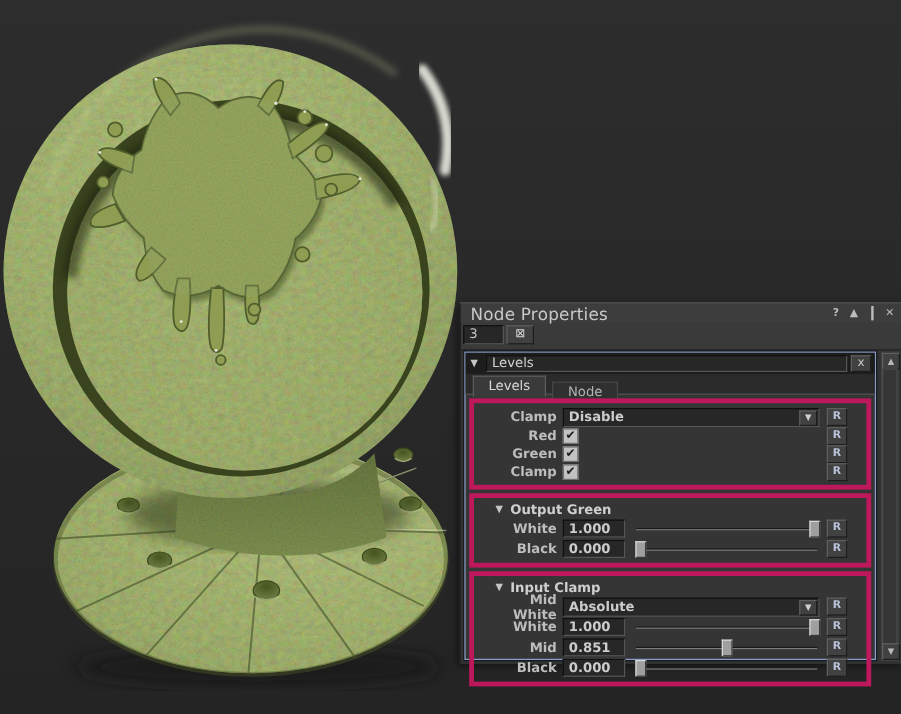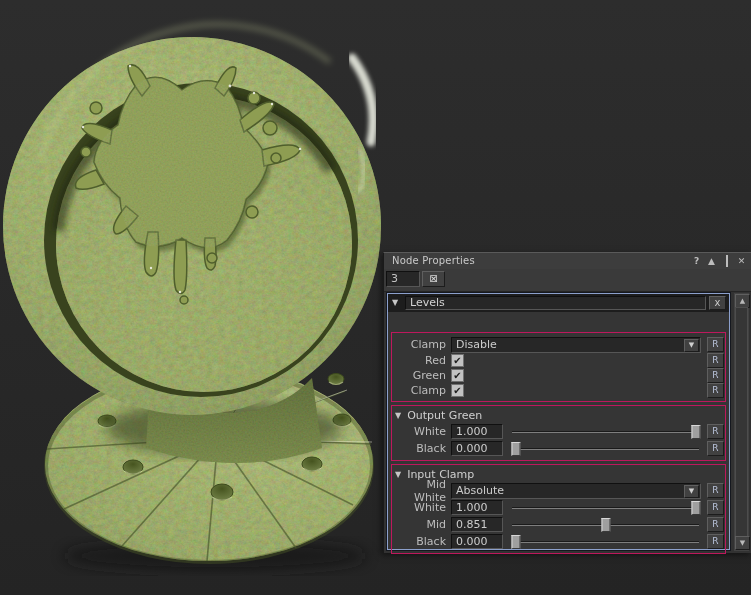--- a/index.html
+++ b/index.html
@@ -6,21 +6,21 @@
   #stage{position:relative;width:751px;height:595px;overflow:hidden;
          font-family:"DejaVu Sans", sans-serif;background:#2a2a2a;}
   #viewport{position:absolute;inset:0;}
   #viewport svg{display:block;}
 
   
   #panel{position:absolute;left:383px;top:252px;width:368px;height:300px;
          background:#3a3a3a;border-top:1px solid #5a5a5a;border-left:1px solid #1a1a1a;
          box-shadow:-2px 2px 6px rgba(0,0,0,.5);font-size:11px;color:#c8c8c8;}
   .titlebar{position:absolute;left:0;top:0;right:0;height:16px;background:#3d3d3d;}
-  .title{position:absolute;left:8px;top:2px;font-size:10px;color:#c9c9c9;letter-spacing:.2px;}
+  .title{position:absolute;left:8px;top:2px;font-size:14px;color:#c9c9c9;letter-spacing:.2px;}
   .tb-icons{position:absolute;right:4px;top:2px;display:flex;gap:2px;}
   .tb-icon{width:13px;height:12px;text-align:center;font-size:9px;line-height:12px;
            color:#bdbdbd;font-weight:bold;cursor:default;}
   .float-glyph{position:relative;width:9px;height:8px;margin:2px auto;border:1px solid #bdbdbd;}
   .float-glyph::before{content:"";position:absolute;left:0;right:0;top:0;height:2px;background:#bdbdbd;}
 
   .bin-row{position:absolute;left:0;top:17px;right:0;height:21px;}
   .sunken{background:#272727;border:1px solid;border-color:#101010 #565656 #565656 #101010;}
   .raised{background:#414141;border:1px solid;border-color:#5f5f5f #1c1c1c #1c1c1c #5f5f5f;}
   .bin-count{position:absolute;left:2px;top:1px;width:28px;height:14px;
@@ -41,21 +41,21 @@
 
   .tabbar{position:absolute;left:0;top:18px;right:0;height:17px;background:#2b2b2b;
           border-bottom:1px solid #555;padding-left:6px;box-sizing:border-box;}
   .tab{display:inline-block;padding:1px 12px 0;height:15px;margin-right:2px;font-size:11px;vertical-align:bottom;}
   .tab.active{background:#3a3a3a;border:1px solid #5c5c5c;border-bottom:1px solid #3a3a3a;
               color:#d9d9d9;position:relative;top:1px;}
   .tab.inactive{background:#303030;border:1px solid #474747;border-bottom:none;color:#b3b3b3;
                 height:13px;position:relative;top:3px;}
 
   .content{position:absolute;left:0;top:36px;right:0;bottom:0;padding:2px 3px;box-sizing:border-box;}
-  .section{border:1px solid #be185d;margin-bottom:3px;padding:2px 1px;}
+  .section{border:4px solid #be185d;margin-bottom:3px;padding:2px 16px;font-weight:bold;}
   .sec-title{display:flex;align-items:center;height:13px;margin:1px 0 2px 2px;}
   .sec-arrow{font-size:8px;color:#c5c5c5;margin-right:6px;}
   .sec-text{font-size:11px;color:#cfcfcf;}
 
   .row{display:flex;align-items:center;height:15px;margin:2px 0;}
   .lbl{width:53px;text-align:right;margin-right:5px;color:#bdbdbd;flex:none;}
   .rbtn{flex:none;margin-left:auto;width:15px;height:13px;text-align:center;line-height:13px;
         font-size:9px;color:#b9c3da;}
   .dropdown{flex:1;position:relative;height:14px;margin-right:6px;}
   .dd-value{position:absolute;left:4px;top:1px;line-height:12px;color:#cccccc;}
@@ -277,20 +277,24 @@
 
     <div class="bin-area">
 
       <div class="group">
         <div class="group-header">
           <span class="collapse-arrow">▼</span>
           <div class="node-name-field sunken">Levels</div>
           <div class="node-close raised">x</div>
         </div>
 
+        <div class="tabbar">
+          <span class="tab active">Levels</span>
+          <span class="tab inactive">Node</span>
+        </div>
 
         <div class="content">
 
           <div class="section">
             <div class="row">
               <span class="lbl">Clamp</span>
               <span class="dropdown sunken">
                 <span class="dd-value">Disable</span>
                 <span class="dd-btn raised">▼</span>
               </span>

